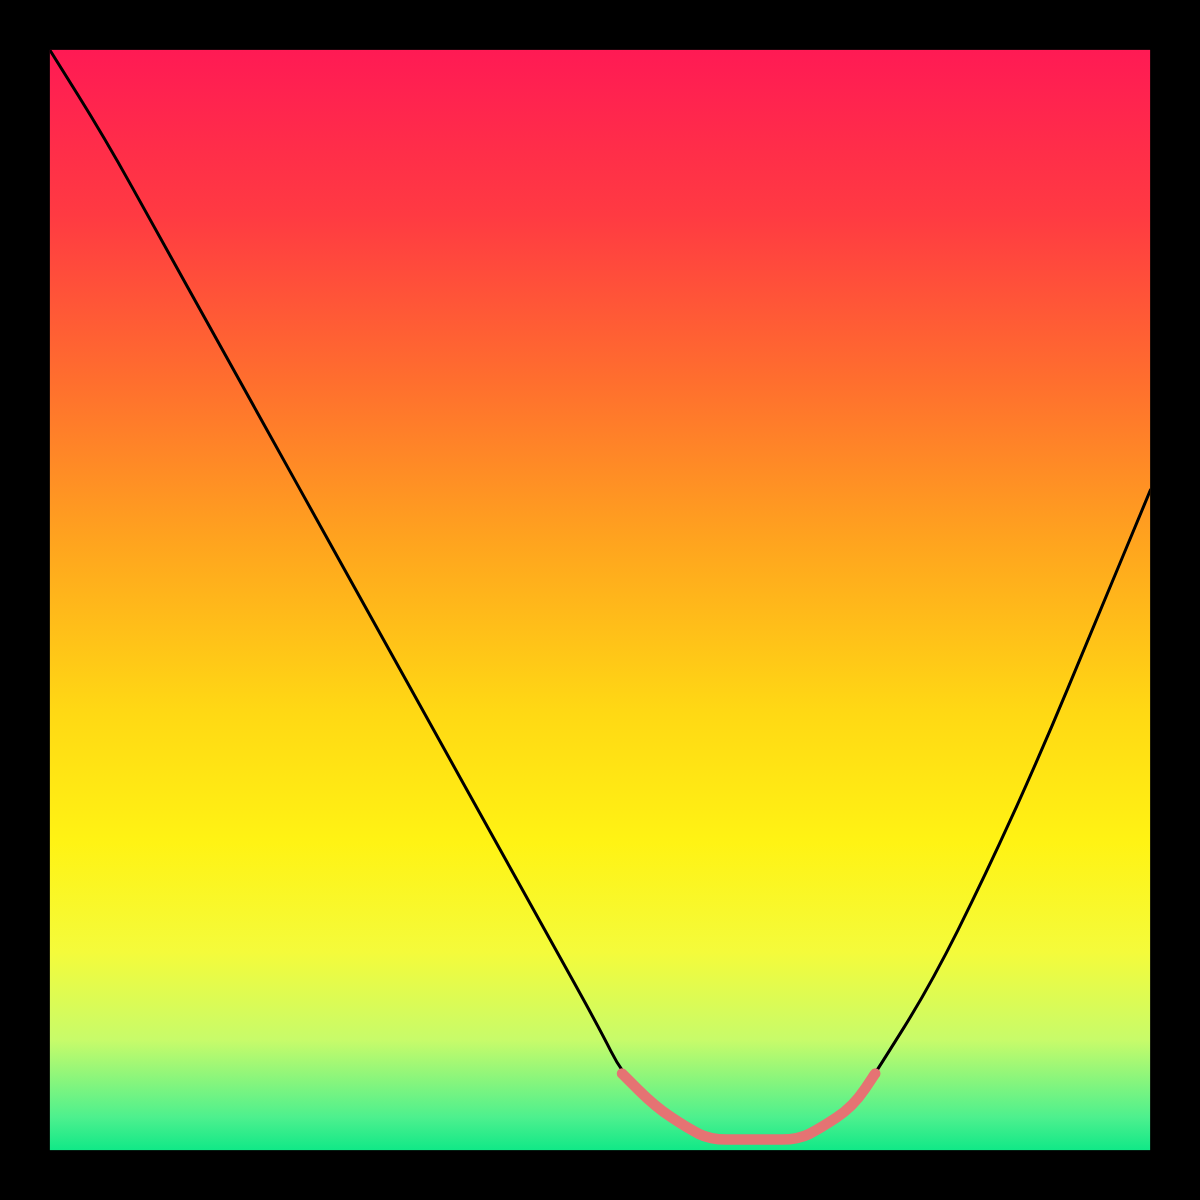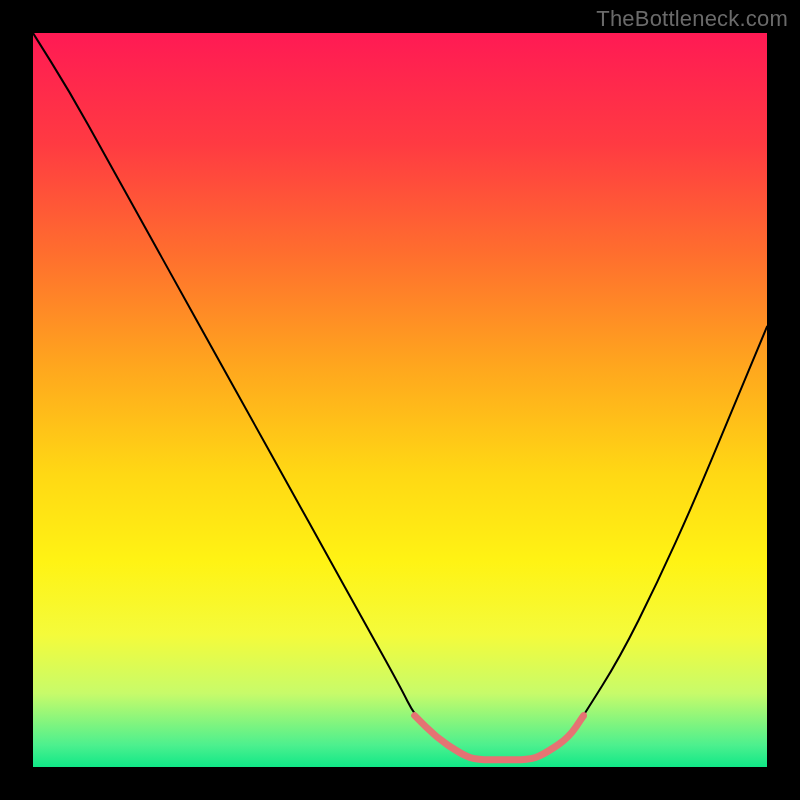--- a/index.html
+++ b/index.html
@@ -42,21 +42,20 @@
   svg.curves {
     position: absolute;
     inset: 0;
   }
 </style>
 </head>
 <body>
 
 <div class="frame">
 
-  <div class="watermark">TheBottleneck.com</div>
 
   <div class="plot-area">
     <svg class="gradient" viewBox="0 0 734 734" preserveAspectRatio="none">
       <defs>
         <linearGradient id="heat" x1="0" y1="0" x2="0" y2="1">
             <stop offset="0%" stop-color="#ff1a54"></stop>
             <stop offset="15%" stop-color="#ff3a42"></stop>
             <stop offset="30%" stop-color="#ff6e2e"></stop>
             <stop offset="45%" stop-color="#ffa51e"></stop>
             <stop offset="60%" stop-color="#ffd814"></stop>

